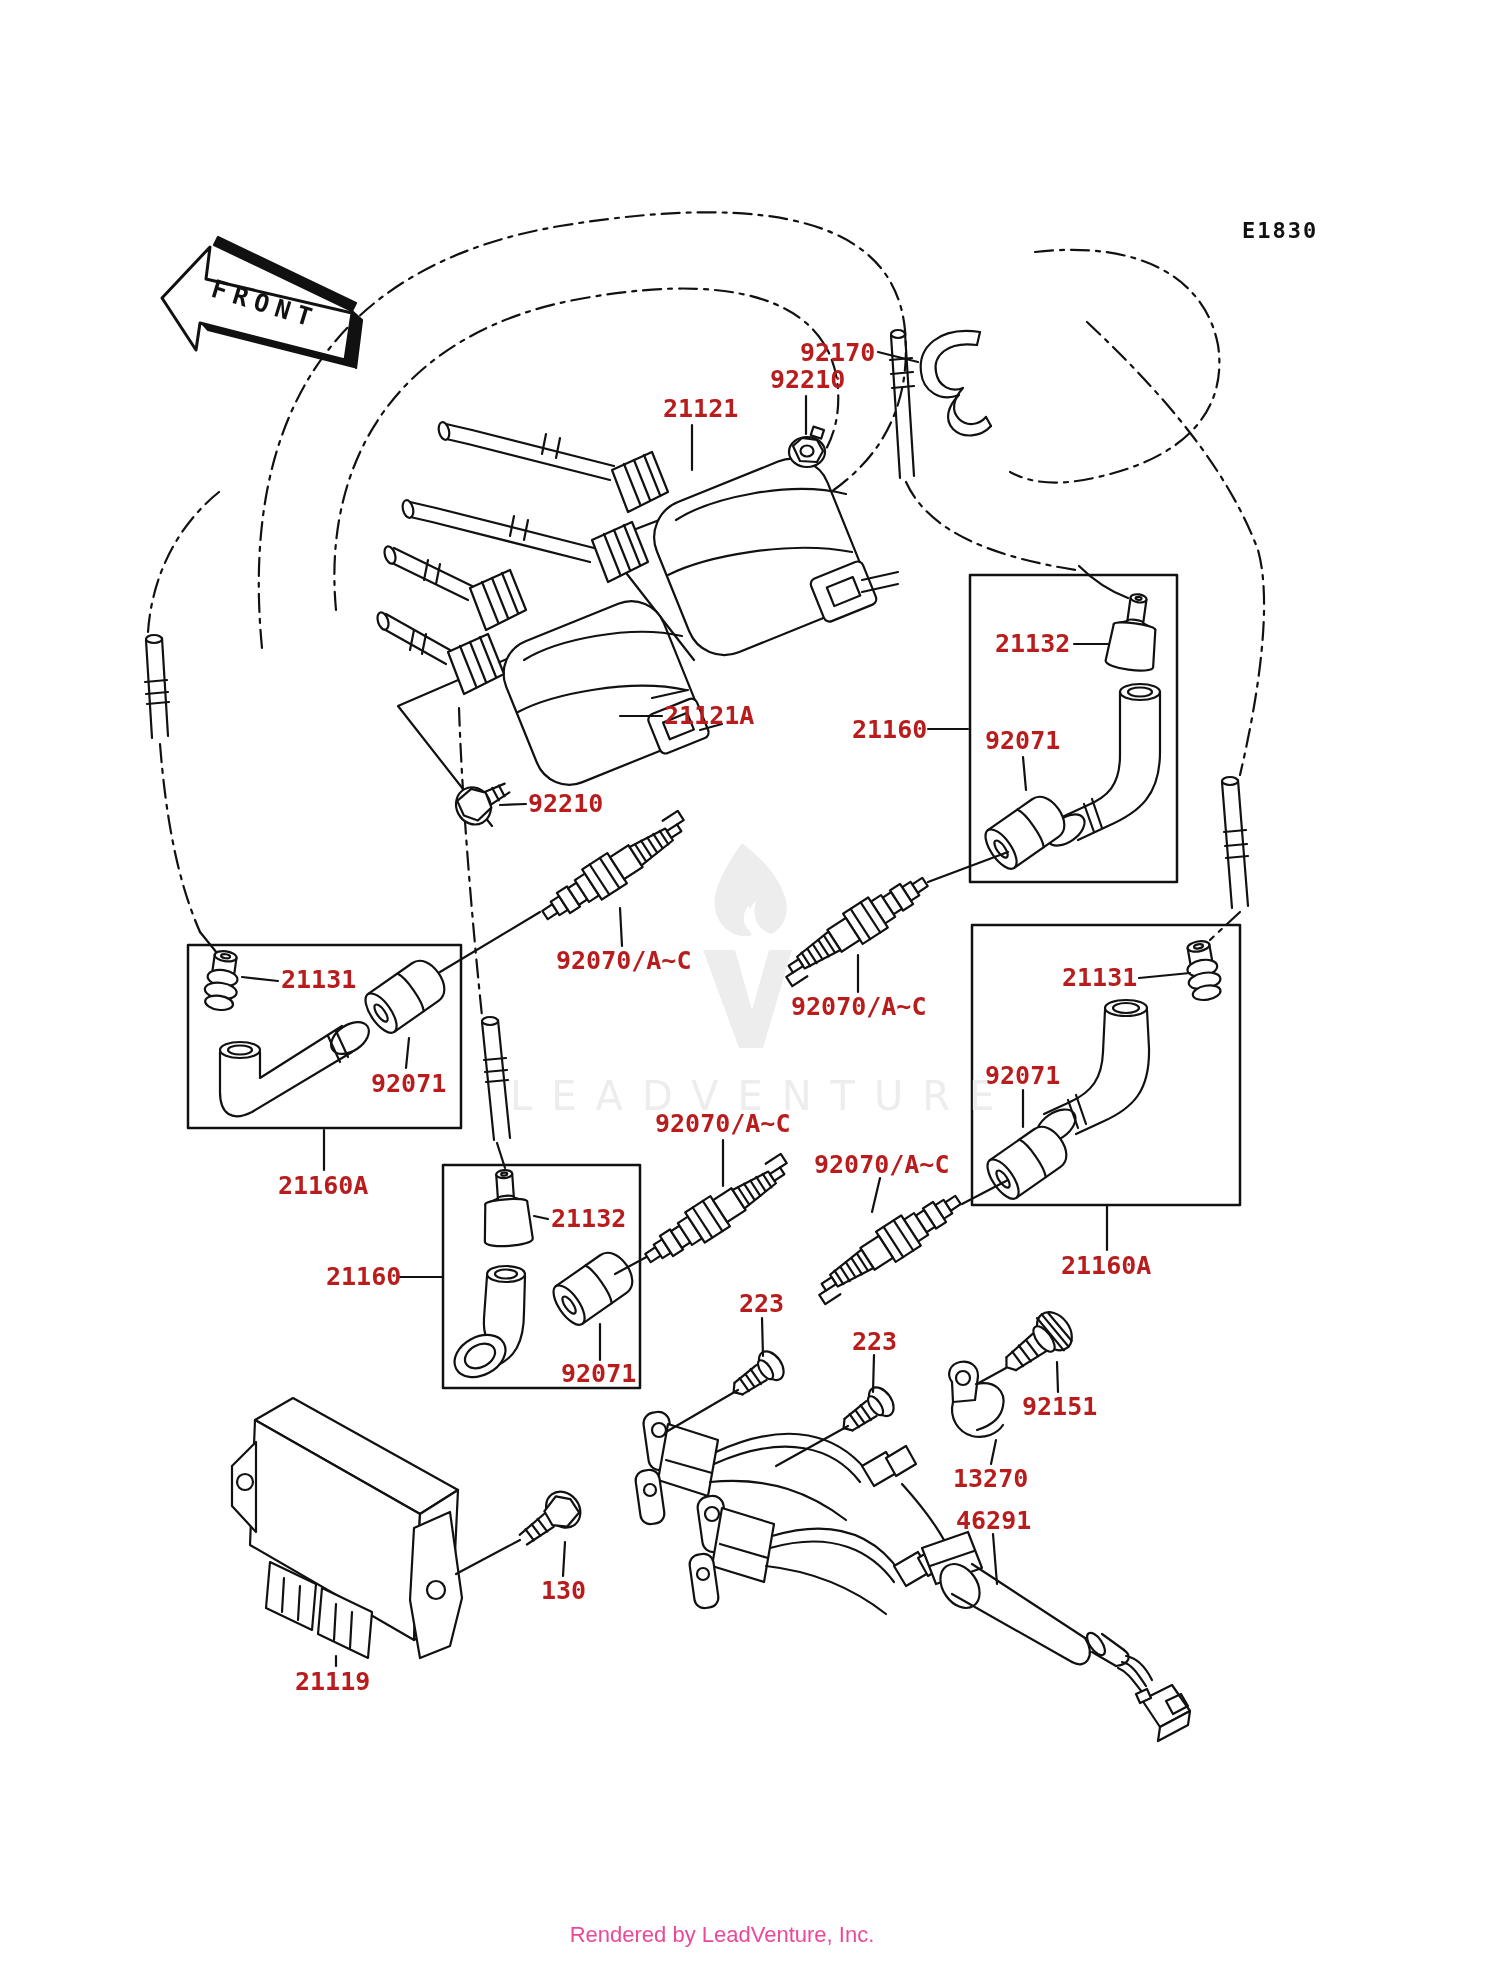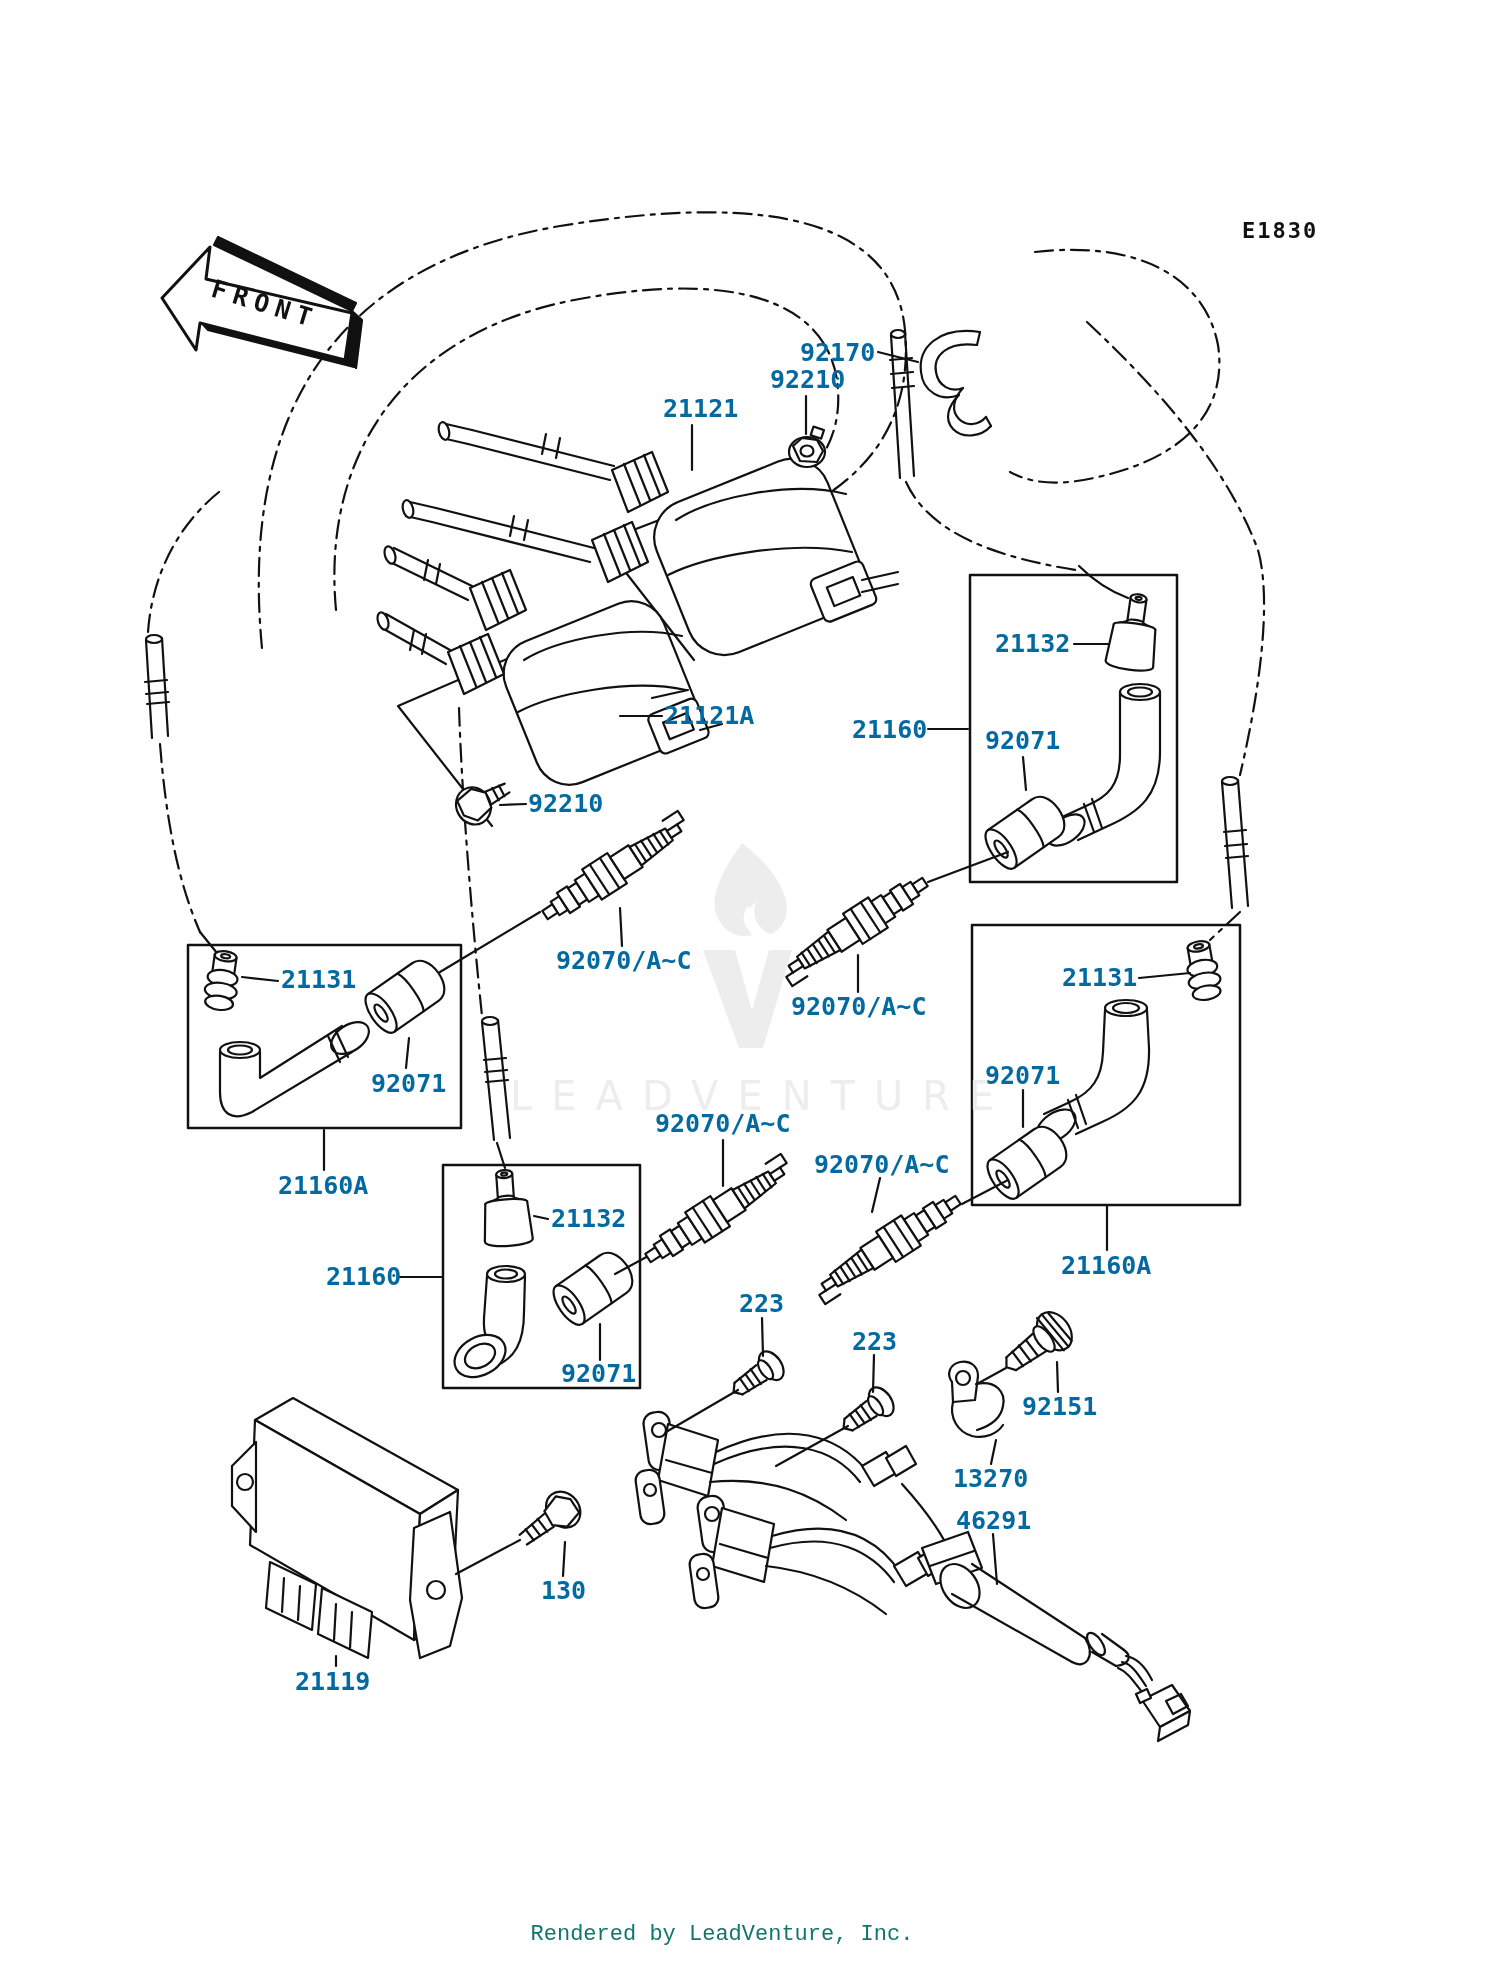--- a/index.html
+++ b/index.html
@@ -1,29 +1,29 @@
 <!DOCTYPE html>
 <html><head>
 <meta charset="utf-8">
 <style>
   html,body{margin:0;padding:0;background:#fff;}
   #page{position:relative;width:1444px;height:1962px;background:#fff;overflow:hidden;
         font-family:"DejaVu Sans Mono", monospace;color:#111;}
   #art{position:absolute;left:0;top:0;}
   .plabel{position:absolute;font-family:"DejaVu Sans Mono",monospace;font-weight:bold;
-          font-size:25px;letter-spacing:0px;color:#0369a1;white-space:nowrap;line-height:1;}
+          font-size:25px;letter-spacing:0px;color:#b91c1c;white-space:nowrap;line-height:1;}
   .code{position:absolute;font-family:"DejaVu Sans Mono",monospace;font-weight:bold;
         font-size:22px;letter-spacing:2px;color:#111;line-height:1;}
   .front-text{position:absolute;left:216px;top:276px;transform:rotate(17deg);
         transform-origin:left top;font-family:"DejaVu Sans Mono",monospace;font-weight:bold;
         font-size:25px;letter-spacing:7px;color:#111;line-height:1;}
   .watermark-text{position:absolute;left:494px;top:1076px;font-family:"DejaVu Sans",sans-serif;
         font-size:40px;letter-spacing:19px;color:#ededed;font-weight:500;line-height:1;margin-left:16px;}
   .footer{position:absolute;left:0;right:0;top:1924px;text-align:center;
-        font-family:Liberation Mono, monospace;font-size:22px;color:#0f766e;line-height:1;}
+        font-family:Liberation Sans, sans-serif;font-size:22px;color:#ec4899;line-height:1;}
 </style>
 </head>
 <body>
 
 <div id="page">
 
 <svg id="art" width="1500" height="1962" viewBox="0 0 1500 1962" fill="none" stroke="#111" stroke-width="2.2" stroke-linecap="round" stroke-linejoin="round">
 
   <defs>
     <g id="plug">

